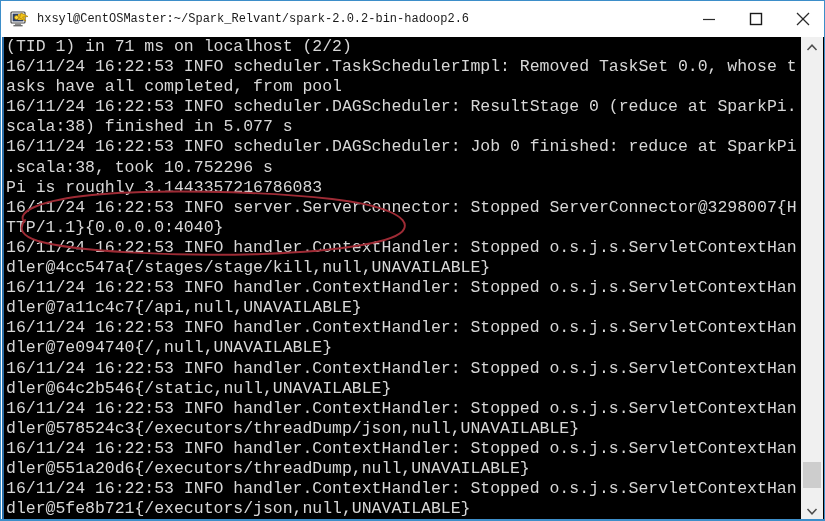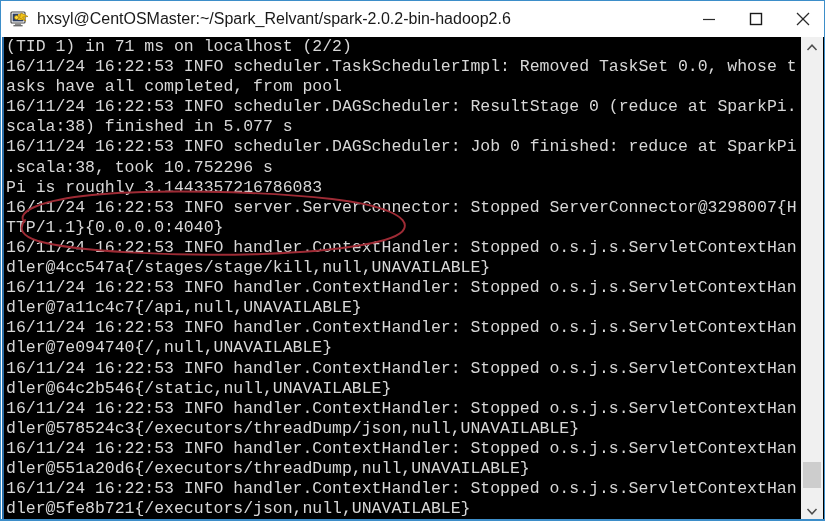--- a/index.html
+++ b/index.html
@@ -37,22 +37,22 @@
   }
   #titlebar-icon {
     width: 20px;
     height: 20px;
     margin-left: 9px;
     margin-right: 7px;
     flex: 0 0 auto;
     position: relative;
   }
   #titlebar-text {
-    font-family: Liberation Sans, sans-serif;
-    font-size: 16px;
+    font-family: Liberation Mono, monospace;
+    font-size: 12px;
     color: #1a1a1a;
     white-space: nowrap;
     letter-spacing: 0px;
     flex: 1 1 auto;
     overflow: hidden;
   }
   .winbtn {
     width: 47px;
     height: 35px;
     flex: 0 0 auto;

